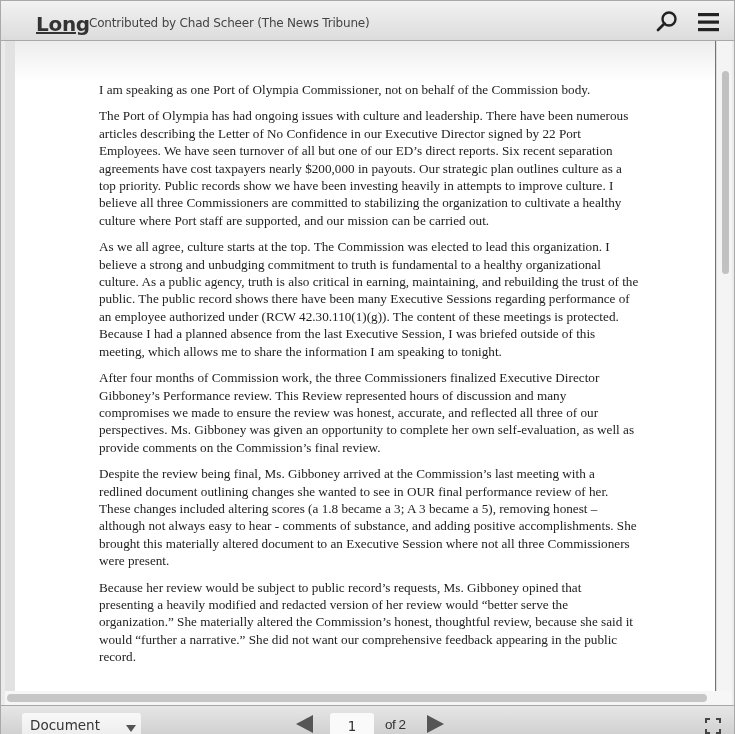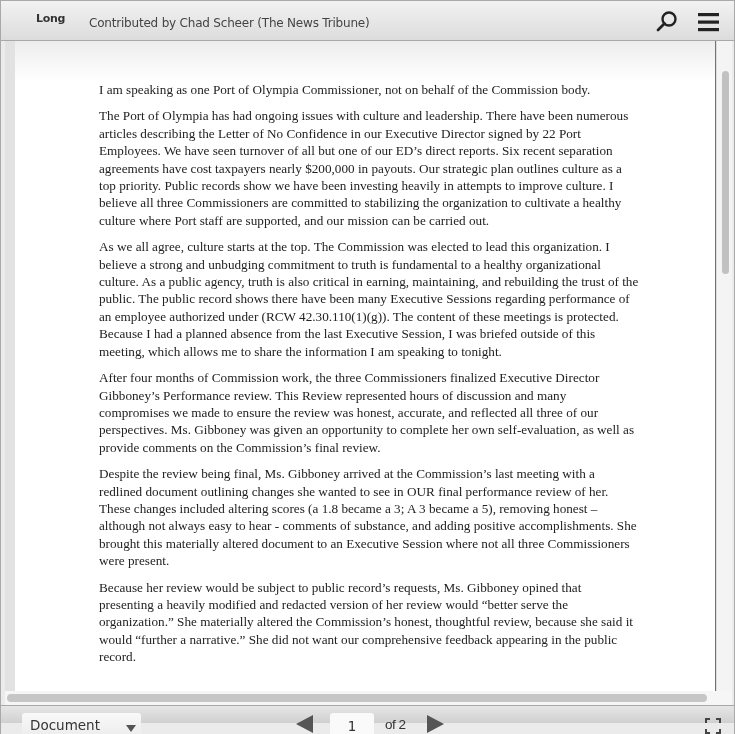--- a/index.html
+++ b/index.html
@@ -19,22 +19,23 @@
     
     .header {
       position: absolute; left: 0; top: 0; right: 0; height: 40px;
       background: linear-gradient(#f2f2f2, #dcdcdc);
       border-bottom: 1px solid #a8a8a8;
       box-sizing: border-box;
     }
     .doc-title {
       position: absolute; left: 35px; top: 11px;
       font-family: "DejaVu Sans", sans-serif;
-      font-weight: bold; font-size: 11px; color: #333;
+      font-weight: bold; font-size: 20px; color: #333;
       letter-spacing: -0.3px;
+      text-decoration: underline;
     }
     .contributor {
       position: absolute; left: 88px; top: 15px;
       font-family: "DejaVu Sans", sans-serif;
       font-size: 12px; color: #444; letter-spacing: -0.2px; text-align: right;
     }
     .hdr-btn {
       position: absolute; top: 9px; width: 24px; height: 24px; cursor: pointer;
     }
     .search-btn { left: 654px; }
@@ -68,21 +69,21 @@
     .hscroll-track {
       position: absolute; left: 4px; top: 690px; width: 727px; height: 14px;
       background: #f6f6f6;
     }
     .hscroll-thumb {
       position: absolute; left: 2px; top: 3px; width: 700px; height: 8px;
       border-radius: 4px; background: #c6c6c6; cursor: pointer;
     }
     
     .footer {
-      position: absolute; left: 0; top: 704px; right: 0; height: 18px;
+      position: absolute; left: 0; top: 704px; right: 0; height: 30px;
       background: linear-gradient(#e6e6e6, #d0d0d0);
       border-top: 1px solid #a8a8a8; box-sizing: border-box;
     }
     .view-select {
       position: absolute; left: 21px; top: 7px; width: 119px; height: 25px;
       background: linear-gradient(#f8f8f8, #ececec);
       border-radius: 3px; box-sizing: border-box; cursor: pointer;
     }
     .view-select-label {
       position: absolute; left: 8px; top: 4px;

